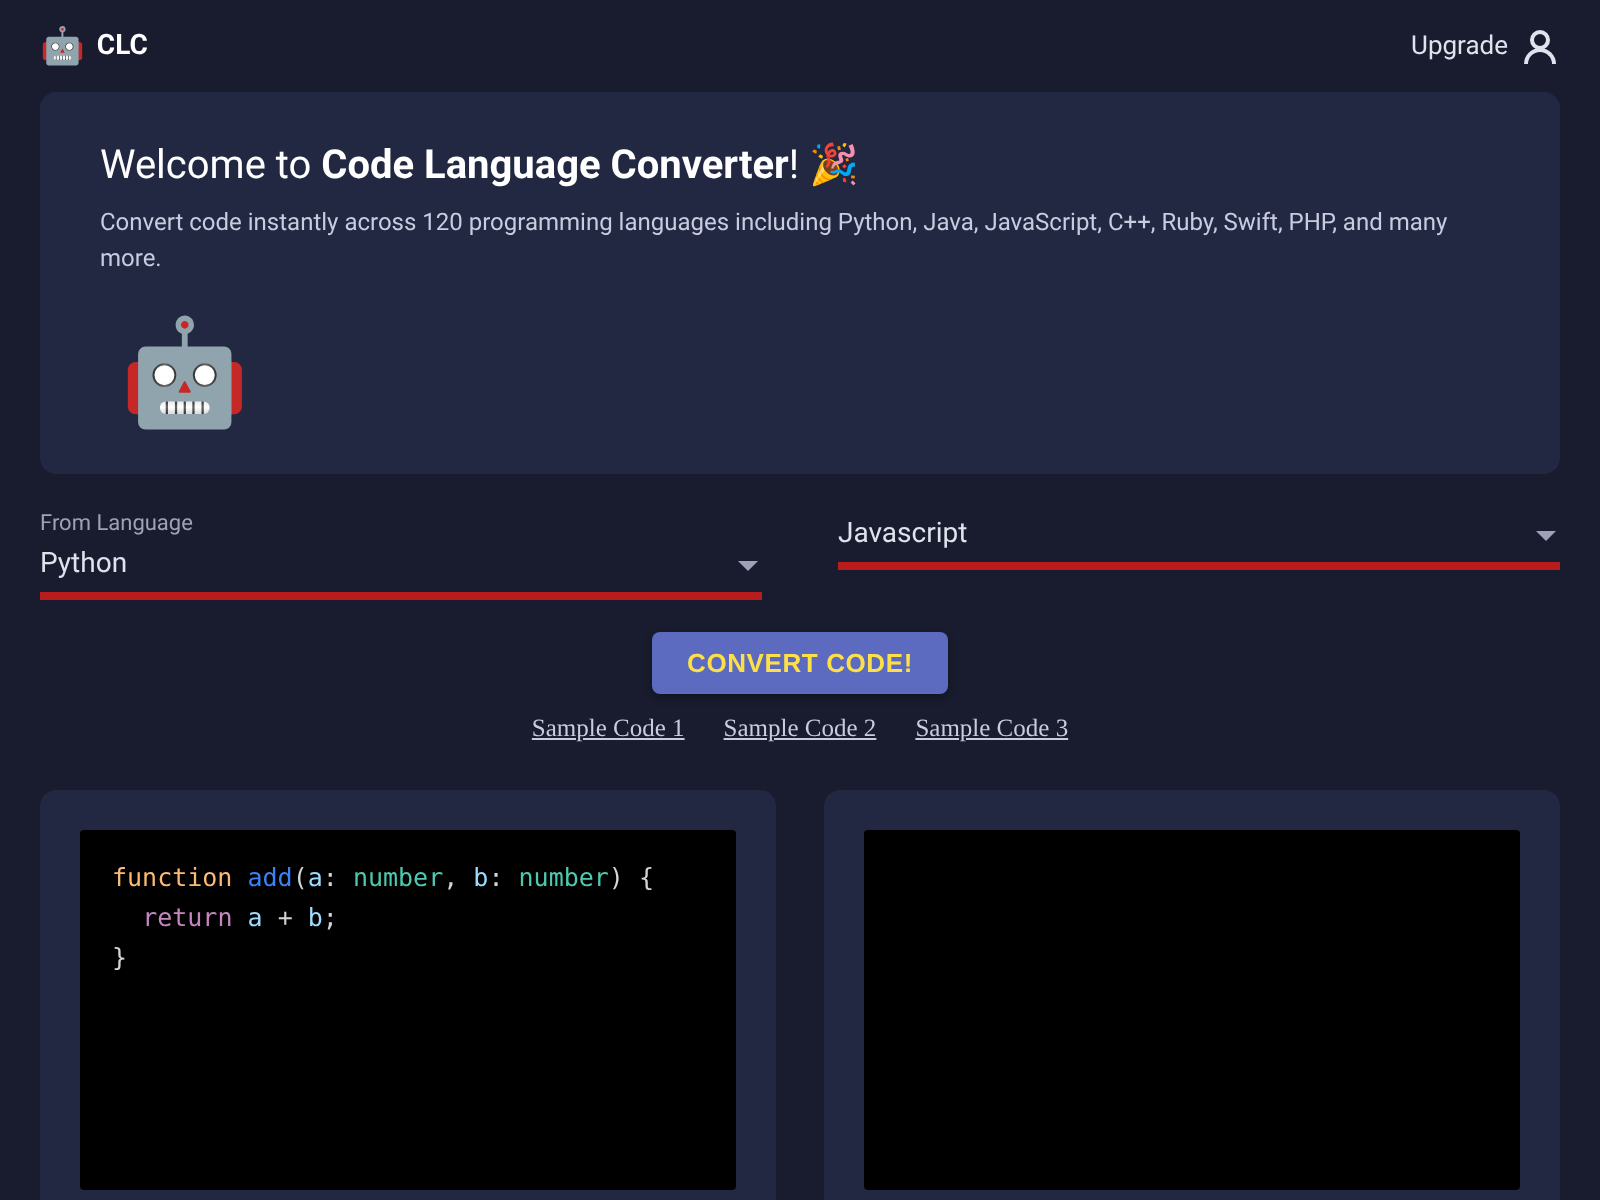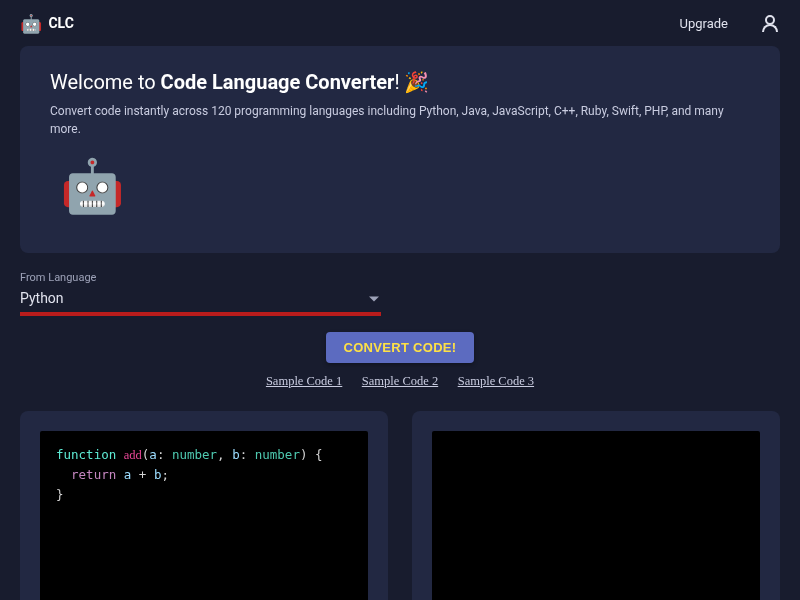--- a/index.html
+++ b/index.html
@@ -24,21 +24,21 @@
       align-items: center;
       gap: 6px;
       font-weight: 700;
       font-size: 14px;
       color: #ffffff;
     }
     .brand .emoji { font-size: 18px; }
     .header-right {
       display: flex;
       align-items: center;
-      gap: 32px;
+      gap: 6px;
     }
     .upgrade-link {
       color: #e0e2ed;
       font-size: 13px;
       cursor: pointer;
     }
     .person-icon {
       width: 20px;
       height: 20px;
       display: inline-block;
@@ -63,21 +63,21 @@
       width: 12px; height: 6px;
       border: 2px solid #e0e2ed;
       border-bottom: none;
       border-radius: 8px 8px 0 0;
     }
     .person-icon { border: none; }
     .content { padding: 0 20px; }
     .welcome-card {
       background: #222842;
       border-radius: 8px;
-      padding: 24px 30px 36px 30px;
+      padding: 24px 30px 20px 30px;
       margin-bottom: 18px;
     }
     .welcome-title {
       font-size: 20px;
       font-weight: 400;
       color: #ffffff;
       margin-bottom: 8px;
     }
     .welcome-title .bold { font-weight: 700; }
     .welcome-sub {
@@ -166,22 +166,22 @@
       border-radius: 2px;
       min-height: 180px;
       padding: 14px 16px;
       font-family: "Menlo", "Consolas", monospace;
       font-size: 12.5px;
       line-height: 1.6;
       color: #d4d4d4;
       white-space: pre;
       overflow: hidden;
     }
-    .tok-kw { color: #5eead4; }
-    .tok-fn { color: #ec4899; font-family: Liberation Serif, serif; }
+    .tok-kw { color: #fdba74; }
+    .tok-fn { color: #3b82f6; }
     .tok-param { color: #9cdcfe; }
     .tok-type { color: #4ec9b0; }
     .tok-punc { color: #d4d4d4; }
     .tok-op { color: #d4d4d4; }
     .tok-ret { color: #c586c0; text-align: center; }
   </style>
 </head>
 <body>
 
 <div class="header">
@@ -207,20 +207,24 @@
 
   <div class="selectors">
     <div class="select-wrap">
       <span class="select-label">From Language</span>
       <div class="select-box">
         <span class="select-value">Python</span>
         <span class="select-arrow"></span>
       </div>
     </div>
     <div class="select-wrap">
+      <div class="select-box">
+        <span class="select-value">Javascript</span>
+        <span class="select-arrow"></span>
+      </div>
     </div>
   </div>
 
   <div class="convert-row">
     <button class="convert-btn">CONVERT CODE!</button>
   </div>
 
   <div class="samples">
     <a>Sample Code 1</a>
     <a>Sample Code 2</a>

